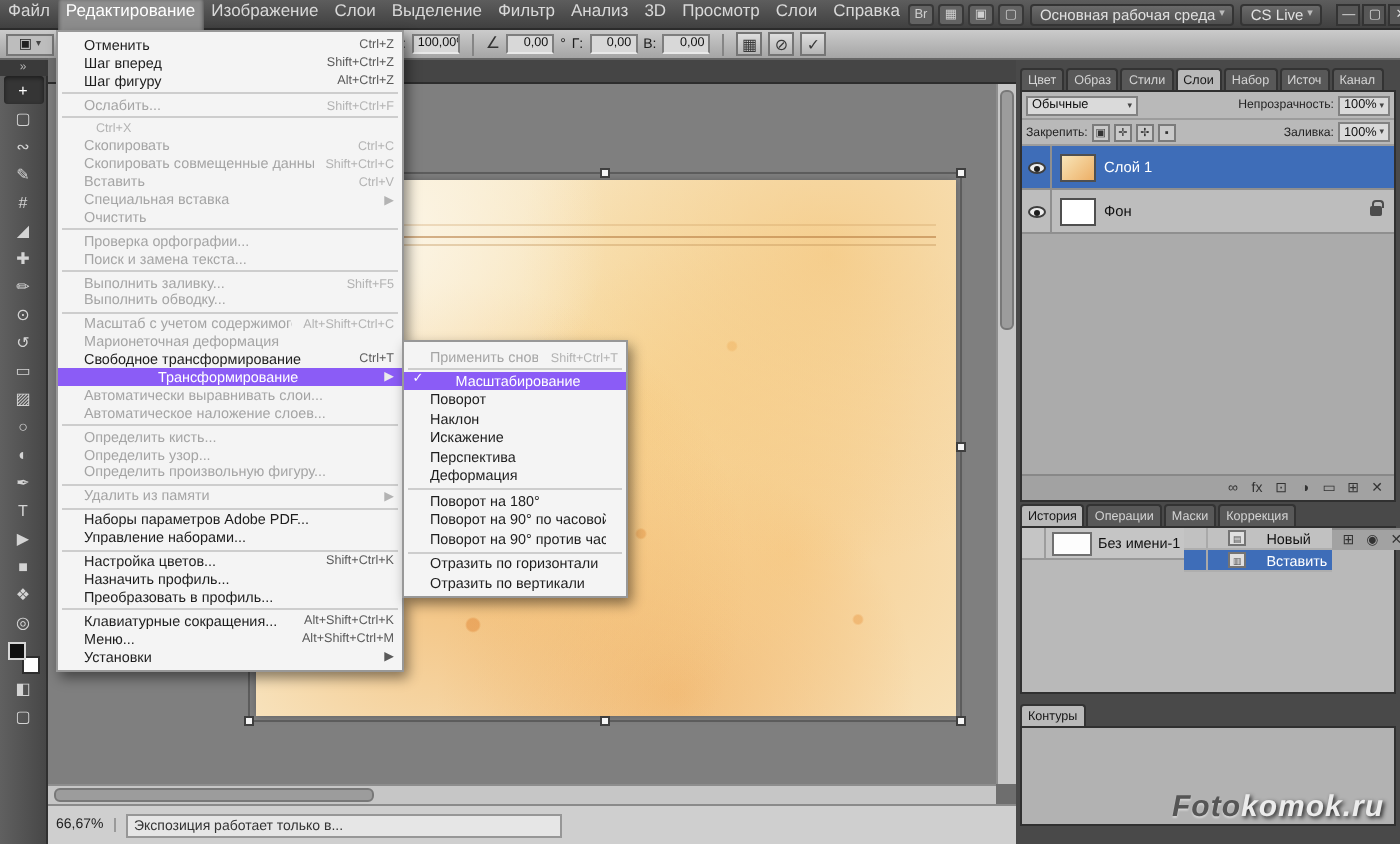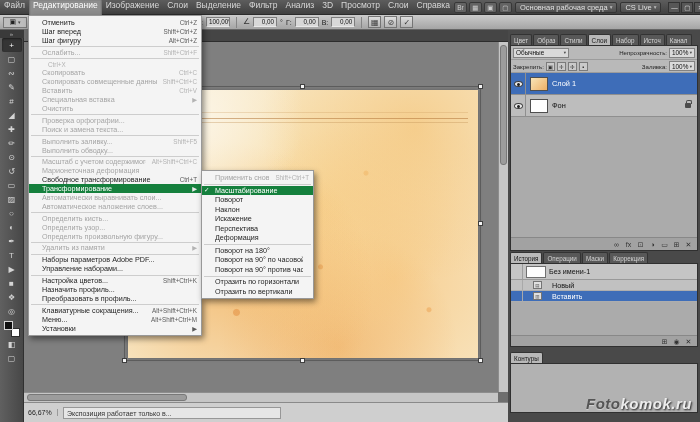--- a/index.html
+++ b/index.html
@@ -136,21 +136,21 @@
   .lrow.thumb-orange .lthumb { background:linear-gradient(135deg,#f8e5b8,#edAF66); }
   .lname { font-size:7.4px; flex:1; white-space:nowrap; overflow:hidden; }
   .mini-lock { position:relative; width:6px; height:5px; background:#4c4c4c; border-radius:1px; margin-right:6px; display:none; }
   .mini-lock::before { content:""; position:absolute; left:1px; top:-3px; width:4px; height:3px;
     border:1px solid #4c4c4c; border-bottom:none; border-radius:2px 2px 0 0; }
   .lrow.locked .mini-lock { display:block; }
   .panel-footer { display:flex; justify-content:flex-end; align-items:center; gap:3px; height:13px;
     background:#a2a2a2; border-top:1px solid #888; padding:0 4px; }
   .ficon { font-size:7px; color:#333; min-width:9px; text-align:center; line-height:11px; }
 
-  .history-panel { top:233px; height:84px; display:flex; flex-direction:column; }
+  .history-panel { top:233px; height:84px; display:flex; flex-direction:row; }
   .snap-row { display:flex; align-items:center; height:16px; background:#c5c5c5; border-bottom:1px solid #999;
     gap:3px; padding:0 2px; color:#111; }
   .src-cell { width:10px; height:100%; border-right:1px solid #9d9d9d; }
   .snap-thumb { width:20px; height:12px; background:#fdfdfd; border:1px solid #707070; }
   .hname { font-size:7.2px; white-space:nowrap; overflow:hidden; }
   .hrow { display:flex; align-items:center; height:11px; gap:10px; padding:0 2px; color:#111;
     background:#c1c1c1; border-bottom:1px solid #aeaeae; }
   .hrow.selected { background:#3e6db8; color:#fff; }
   .hrow .src-cell { border-right:1px solid #a9a9a9; }
   .hicon { width:9px; height:8px; border:1px solid #747474; background:#e0e0e0; font-size:4.5px;
@@ -163,23 +163,23 @@
   
   .pmenu { position:absolute; background:#f4f4f4; border:1px solid #989898; padding:2px 0;
     box-shadow:2px 3px 6px rgba(0,0,0,.45); z-index:100; font-size:7.2px; color:#1e1e1e; }
   .menu-edit { left:28px; top:15px; width:174px; }
   .menu-transform { left:201px; top:170px; width:113px; z-index:101; }
   .pmenu .row { position:relative; display:flex; align-items:center; height:8.9px; padding:0 4px 0 13px; }
   .menu-transform .row { height:9.5px; }
   .pmenu .chk { position:absolute; left:2px; width:10px; font-size:6.5px; line-height:8px; }
   .pmenu .lbl { flex:1; white-space:nowrap; overflow:hidden; }
   .pmenu .rgt { margin-left:6px; font-size:6.3px; color:#5a5a5a; white-space:nowrap; }
-  .pmenu .row.disabled { color:#a5a5a5; }
+  .pmenu .row.disabled { color:#a5a5a5;align-items:flex-end; }
   .pmenu .row.disabled .rgt { color:#b3b3b3; }
-  .pmenu .row.selected { background:#15803d; color:#fff; }
+  .pmenu .row.selected { background:#8b5cf6; color:#fff;text-align:center; }
   .pmenu .row.selected .rgt { color:#eaeaea; }
   .pmenu .row.sep { height:3px; padding:0 2px; }
   .pmenu .row.sep::after { content:""; display:block; width:100%; height:1px; background:#cdcdcd; margin-top:1px; }
 
   
   .watermark { position:absolute; right:8px; bottom:10px; z-index:60; font-style:italic; font-weight:bold;
     font-size:15px; letter-spacing:.5px; white-space:nowrap; }
   .wm1 { color:#555; text-shadow:0 1px 1px rgba(255,255,255,.45); }
   .wm2 { color:#ececec; text-shadow:1px 1px 2px #1f1f1f; }
 </style>

